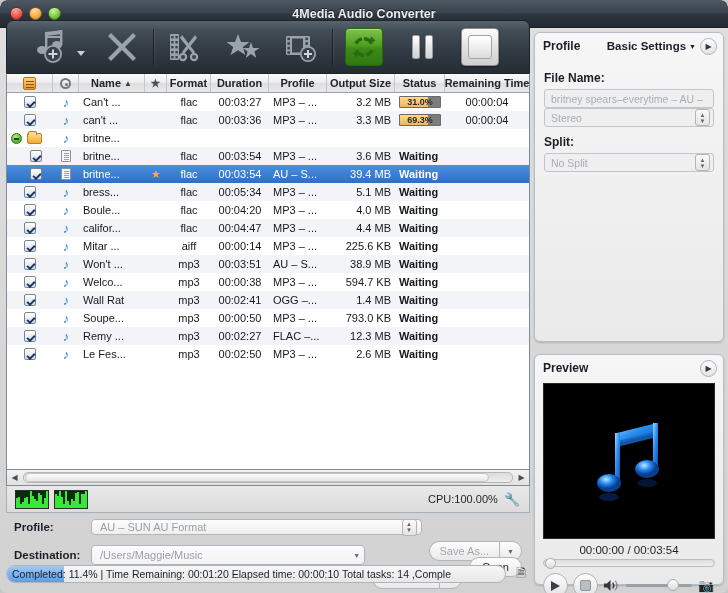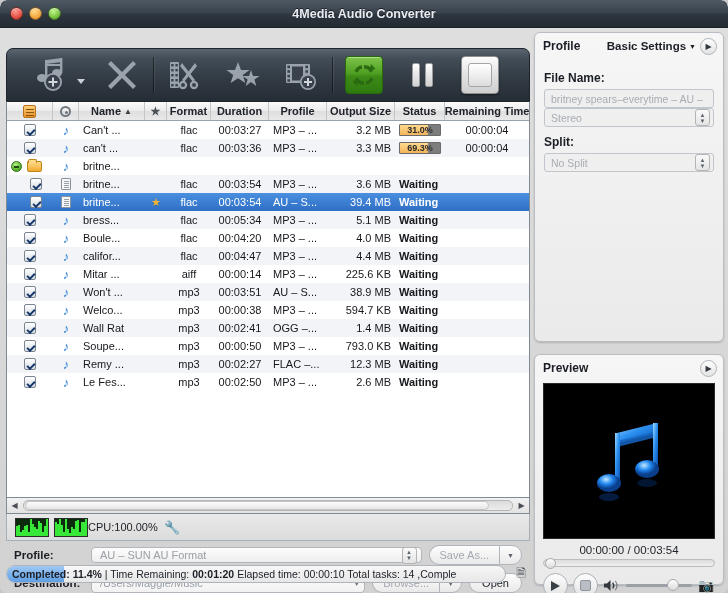--- a/index.html
+++ b/index.html
@@ -32,21 +32,21 @@
   .dot.green { background: radial-gradient(circle at 40% 30%, #c3f58d, #72c13a 65%, #4a8c1e); }
   .win-title {
     position:absolute; left:0; top:0; width:728px; height:28px;
     line-height:28px; text-align:center;
     font-size:12.5px; font-weight:bold; color:#e9edf1;
     text-shadow: 0 -1px 0 rgba(0,0,0,.6);
   }
 
   
   .leftpane {
-    position:absolute; left:6px; top:44px; width:524px; height:520px;
+    position:absolute; left:6px; top:16px; width:524px; height:520px;
   }
 
   
   .toolbar {
     position:absolute; left:0; top:4px; width:524px; height:54px;
     background: linear-gradient(180deg,#5a646e 0%, #434d57 18%, #333c45 55%, #242c34 100%);
     border: 1px solid #1e242b;
     border-radius: 7px 7px 0 0;
     display:flex; align-items:center;
   }
@@ -178,21 +178,21 @@
   .sb-track{flex:1;height:11px;margin:0 1px;background:linear-gradient(180deg,#dcdcdc,#ececec);
     border:1px solid #b6b6b6;border-radius:5px;position:relative;}
   .sb-thumb{position:absolute;left:1px;top:0;bottom:0;width:95%;border-radius:5px;
     background:linear-gradient(180deg,#fbfbfb,#e7e7e7);border:1px solid #c5c5c5;}
 
   
   .cpustrip{
     position:absolute;left:0;top:470px;width:524px;height:27px;
     background:linear-gradient(180deg,#e9e9e9,#dcdcdc);
     border-left:1px solid #a7afb7;border-right:1px solid #a7afb7;border-bottom:1px solid #a7afb7;
-    display:flex;align-items:center;padding:0 8px;
+    display:flex;align-items:center;justify-content:space-between;padding:0 8px;
   }
   .meters{display:flex;gap:5px;}
   .meter{width:34px;height:19px;background:#0c2a0c;border:1px solid #2b2b2b;position:relative;overflow:hidden;}
   .meter i{position:absolute;bottom:0;width:2px;background:#38e838;}
   .cpu-txt{font-size:11px;color:#1d2127;}
   .wrench{font-size:13px;color:#3a4048;margin-left:7px;}
 
   
   .formarea{position:absolute;left:0;top:497px;width:524px;height:58px;}
   .frow{display:flex;align-items:center;height:28px;padding:0 8px;gap:7px;}
@@ -203,21 +203,21 @@
     display:flex;align-items:center;padding:0 4px 0 8px;font-size:11px;color:#9aa0a6;
   }
   .stepper{margin-left:auto;width:15px;height:17px;border-radius:3px;
     background:linear-gradient(180deg,#fafafa,#e4e4e4);border:1px solid #b4b4b4;
     display:flex;flex-direction:column;align-items:center;justify-content:center;
     font-size:6px;color:#5d636a;line-height:6px;}
   .btn-cap{
     height:20px;border-radius:10px;border:1px solid #b0b6bc;
     background:linear-gradient(180deg,#fdfdfd,#e9e9e9);
     display:flex;align-items:center;justify-content:center;padding:0 10px;
-    font-size:11px;color:#a3a8ae;
+    font-size:11px;color:#a3a8ae;margin-top:24px;
   }
   .btn-cap.enabled{color:#1b1f25;}
   .split-btn{display:flex;height:20px;}
   .split-btn .main{border-radius:10px 0 0 10px;border-right:none;}
   .split-btn .arr{border-radius:0 10px 10px 0;padding:0 7px;font-size:7px;color:#5d636a;}
   .fdrop{
     flex:1;height:20px;border-radius:4px;border:1px solid #b0b6bc;
     background:linear-gradient(180deg,#fdfdfd,#f2f2f2);
     display:flex;align-items:center;padding:0 4px 0 8px;font-size:11px;color:#9aa0a6;
   }
@@ -230,21 +230,21 @@
   }
   .statprog{
     flex:1;height:18px;border-radius:9px;border:1px solid #aeb4ba;
     background:linear-gradient(180deg,#f7f7f7,#e7e7e7);
     position:relative;overflow:hidden;
   }
   .statprog .fill{position:absolute;left:0;top:0;bottom:0;
     background:linear-gradient(180deg,#9fc8f4,#5f9ee4);}
   .statprog .txt{position:absolute;left:5px;top:0;right:4px;bottom:0;line-height:16px;
     font-size:10.5px;color:#1b1f25;white-space:nowrap;overflow:hidden;}
-  .statprog .txt b{font-weight:bold;}
+  .statprog .txt b{font-weight:normal;}
   .logbtn{width:18px;height:18px;display:flex;align-items:center;justify-content:center;
     font-size:12px;color:#3a4048;}
 
   
   .rightpane{position:absolute;left:534px;top:32px;width:190px;height:553px;}
   .rp-card{
     background:linear-gradient(180deg,#f6f6f6,#eaeaea);
     border:1px solid #b8bec4;border-radius:6px;
     box-shadow:0 1px 2px rgba(0,0,0,.18);
   }

